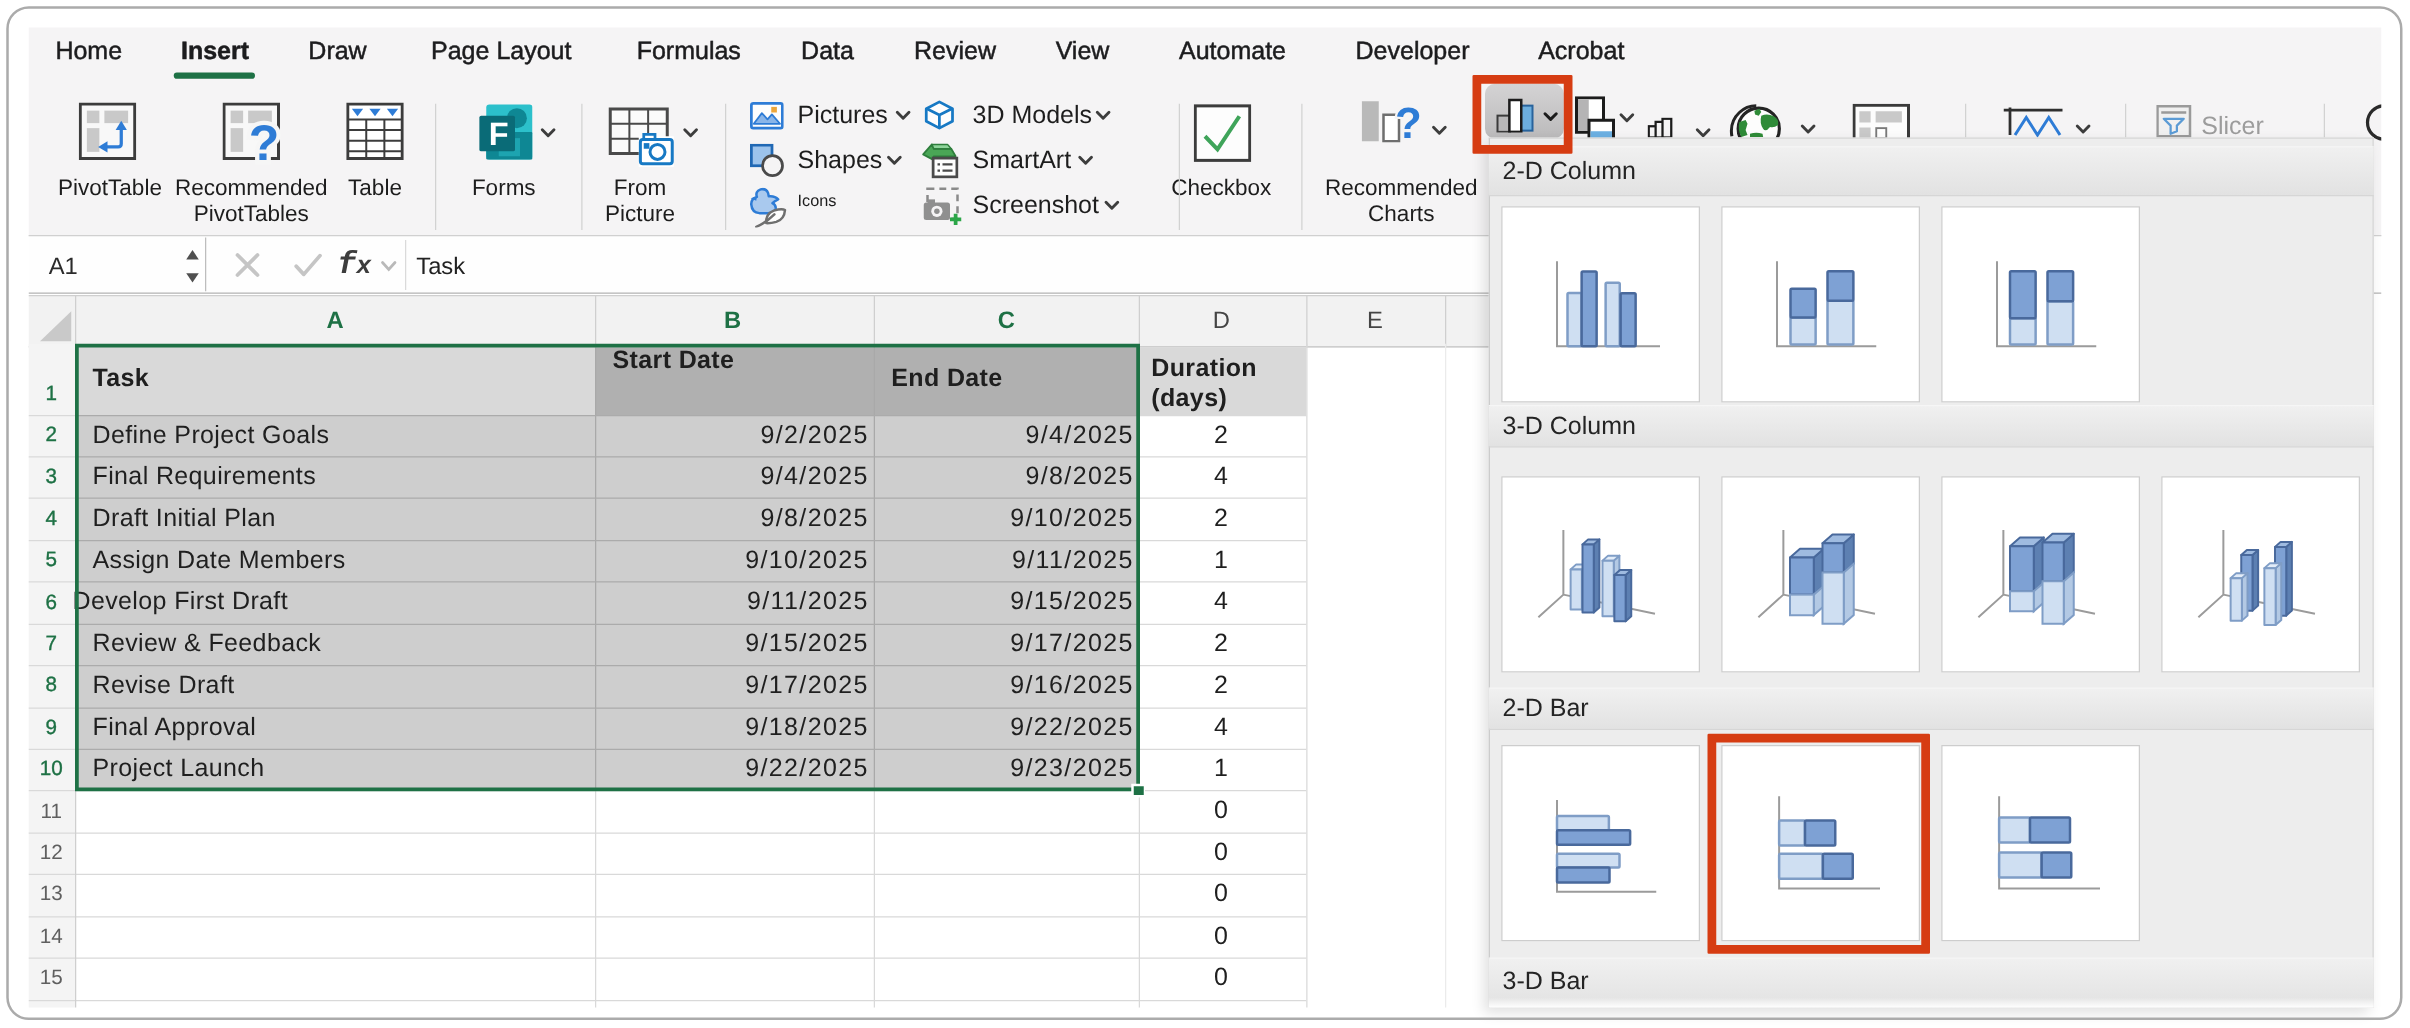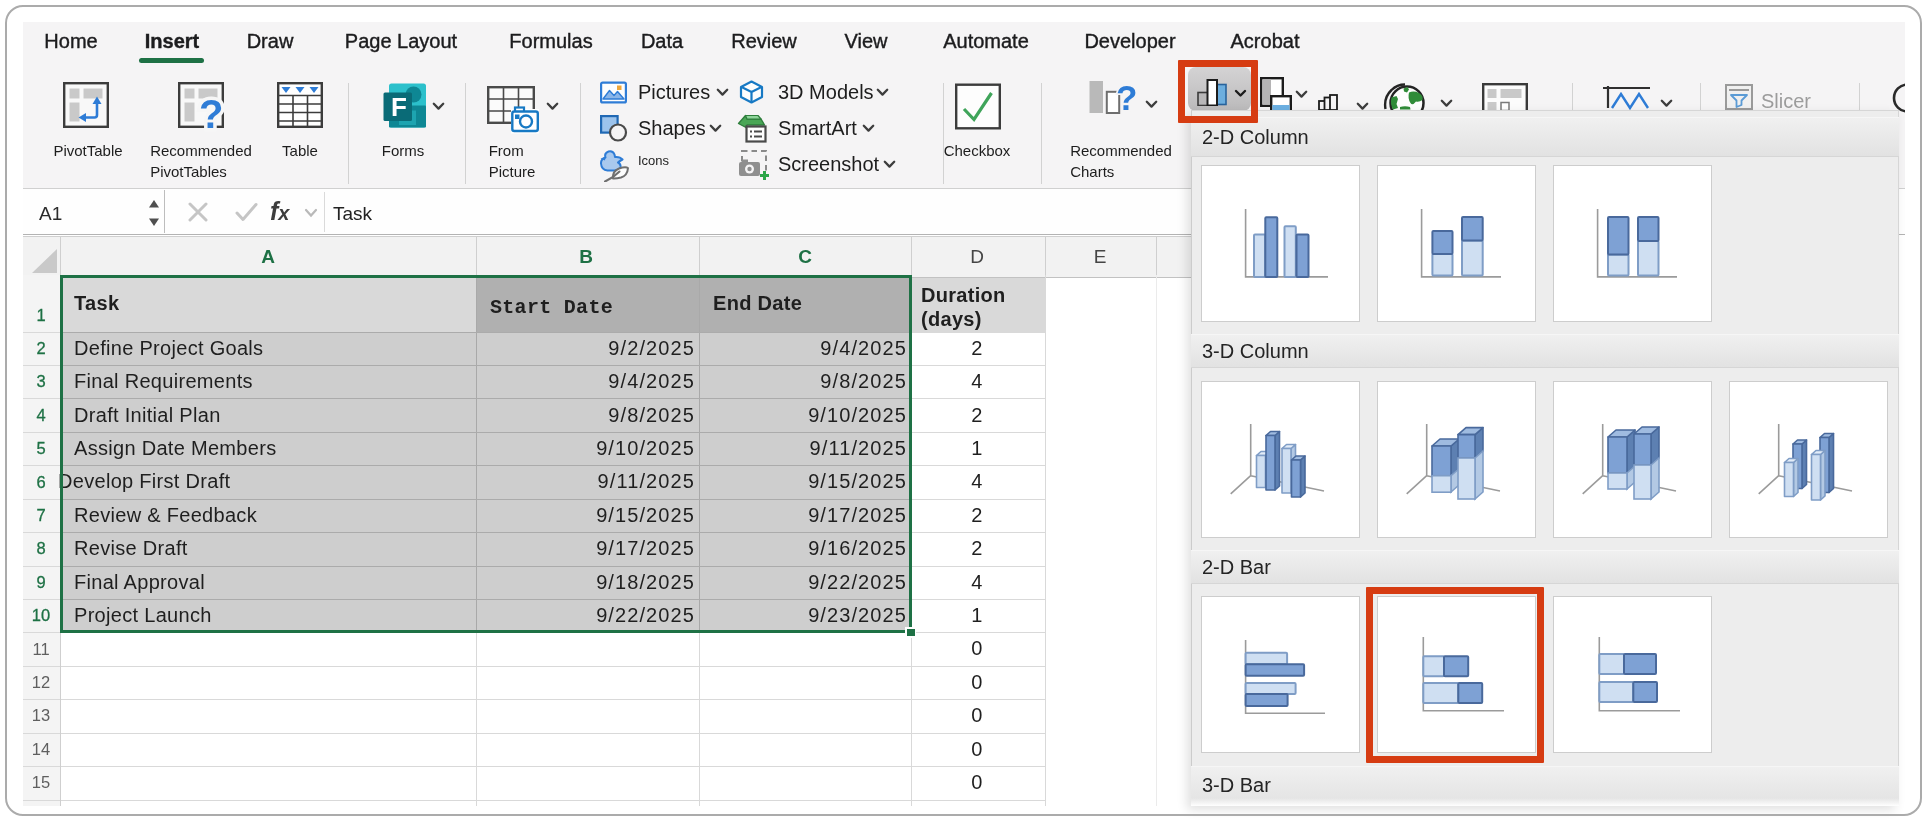--- a/index.html
+++ b/index.html
@@ -1,21 +1,21 @@
 <!DOCTYPE html>
 <html><head><meta charset="utf-8"><style>
 html,body{margin:0;padding:0;}
 body{width:1928px;height:822px;position:relative;background:#fff;font-family:"Liberation Sans",sans-serif;overflow:hidden;}
 .abs{position:absolute;}
 .frame{position:absolute;left:5px;top:5px;width:1917px;height:811px;border:2.5px solid #ababab;border-radius:18px;box-sizing:border-box;z-index:50;pointer-events:none;}
 .ribbon{position:absolute;left:23px;top:22px;width:1882px;height:166px;background:#f5f4f5;border-bottom:1px solid #c9c9c9;z-index:1;}
 .tab{position:absolute;top:30px;font-size:20px;color:#1c1c1e;transform:translateX(-50%);white-space:nowrap;z-index:2;-webkit-text-stroke:0.4px #1c1c1e;}
 .tab.b{font-weight:bold;}
 .uline{position:absolute;left:139px;top:58px;width:65px;height:5px;background:#1e7145;border-radius:2.5px;z-index:2;}
-.lbl{position:absolute;font-size:15px;color:#1d1d1d;transform:translateX(-50%);white-space:nowrap;line-height:21px;z-index:2;}
+.lbl{position:absolute;font-size:18px;color:#1d1d1d;transform:translateX(-50%);white-space:nowrap;text-align:center;line-height:21px;z-index:2;}
 .sep{position:absolute;width:1px;background:#d2d2d2;z-index:2;}
 .fbar{position:absolute;left:23px;top:188px;width:1882px;height:47px;background:#fefefe;border-top:1px solid #d0d0d0;border-bottom:1.5px solid #b3b3b3;box-sizing:border-box;z-index:1;}
 .panel{position:absolute;left:1191px;top:110px;width:708px;height:696px;background:#ededed;z-index:10;box-shadow:-4px 4px 10px rgba(0,0,0,0.12);border-left:1px solid #cccccc;border-top:1px solid #d6d6d6;border-right:1px solid #d6d6d6;box-sizing:border-box;}
 .band{position:absolute;left:1191px;width:708px;height:40px;background:linear-gradient(#f0f0f0,#e2e2e2);border-top:1px solid #f6f6f6;border-bottom:1px solid #d6d6d6;box-sizing:border-box;z-index:11;}
 .band span{position:absolute;left:11px;top:8px;font-size:20px;color:#242424;}
 .tile{position:absolute;width:159px;height:157px;background:#fff;border:1px solid #cdcdcd;box-sizing:border-box;z-index:11;}
 .redbox{position:absolute;border:6.5px solid #d63c12;box-sizing:border-box;z-index:20;border-radius:1px;}
 .cell{position:absolute;font-size:20px;color:#1f1f1f;white-space:nowrap;letter-spacing:0.3px;}
 .date{letter-spacing:1.1px;}
 .num{position:absolute;font-size:16.5px;transform:translateX(-50%);}
@@ -230,21 +230,21 @@
     <path d="M6 1 L11 8.5 H1 Z" fill="#4f4f4f"></path>
     <path d="M6 27 L11 19.5 H1 Z" fill="#4f4f4f"></path>
   </svg>
 <div class="sep" style="left:164px;top:190px;height:43px;background:#bdbdbd;z-index:2;"></div>
 <svg class="abs" style="left:188px;top:202px;z-index:2" width="20" height="20">
     <path d="M2 2 L18 18 M18 2 L2 18" stroke="#c5c5c5" stroke-width="3" stroke-linecap="round"></path>
   </svg>
 <svg class="abs" style="left:235px;top:202px;z-index:2" width="23" height="20">
     <path d="M2 11 L8 17.5 L21 2.5" stroke="#c5c5c5" stroke-width="3" fill="none" stroke-linecap="round" stroke-linejoin="round"></path>
   </svg>
-<div class="abs" style="left:270px;top:197px;font-family:Liberation Sans, sans-serif;font-style:italic;font-weight:bold;font-size:25px;color:#3d3d3d;z-index:2;">f<span style="font-size:20px;">x</span></div>
+<div class="abs" style="left:270px;top:197px;font-family:Liberation Mono, monospace;font-style:italic;font-weight:bold;font-size:25px;color:#3d3d3d;z-index:2;">f<span style="font-size:20px;">x</span></div>
 <svg class="abs" style="left:304px;top:208px;z-index:2" width="14" height="10">
     <path d="M2 2 L7 7.5 L12 2" stroke="#b9b9b9" stroke-width="2.2" fill="none" stroke-linecap="round"></path>
   </svg>
 <div class="sep" style="left:324px;top:192px;height:40px;background:#dadada;z-index:2;"></div>
 <div class="cell" style="left:333px;top:203px;color:#222;z-index:2;font-size:19px;letter-spacing:0;">Task</div>
 
 <div id="gridarea">
 <div class="abs" style="left:23px;top:236px;width:1168px;height:41.5px;background:#f2f2f2;border-top:1px solid #cfcfcf;box-sizing:border-box;"></div>
 <div class="abs" style="left:23px;top:276.5px;width:1168px;height:1.2px;background:#c2c2c2;"></div>
 <svg class="abs" style="left:23px;top:238px;" width="37" height="38">
@@ -322,21 +322,21 @@
 <div class="num" style="left:41px;top:639.6px;color:#5f5f5f;">11</div>
 <div class="abs" style="left:23px;top:699.2px;width:37px;height:1px;background:#d9d9d9;"></div>
 <div class="num" style="left:41px;top:673.0px;color:#5f5f5f;">12</div>
 <div class="abs" style="left:23px;top:732.6px;width:37px;height:1px;background:#d9d9d9;"></div>
 <div class="num" style="left:41px;top:706.4px;color:#5f5f5f;">13</div>
 <div class="abs" style="left:23px;top:766.1px;width:37px;height:1px;background:#d9d9d9;"></div>
 <div class="num" style="left:41px;top:739.8px;color:#5f5f5f;">14</div>
 <div class="abs" style="left:23px;top:799.5px;width:37px;height:1px;background:#d9d9d9;"></div>
 <div class="num" style="left:41px;top:773.3px;color:#5f5f5f;">15</div>
 <div class="cell" style="left:74px;top:292px;font-weight:bold;">Task</div>
-<div class="cell" style="left:490px;top:296px;font-weight:bold;font-family:Liberation Mono, monospace;">Start Date</div>
+<div class="cell" style="left:490px;top:277px;font-weight:bold;">Start Date</div>
 <div class="cell" style="left:713px;top:292px;font-weight:bold;">End Date</div>
 <div class="cell" style="left:921px;top:283px;font-weight:bold;line-height:24px;">Duration<br>(days)</div>
 <div class="cell" style="left:74px;top:336.6px;">Define Project Goals</div>
 <div class="cell date" style="right:1233px;top:336.6px;">9/2/2025</div>
 <div class="cell date" style="right:1021px;top:336.6px;">9/4/2025</div>
 <div class="cell" style="left:977px;top:336.6px;transform:translateX(-50%);">2</div>
 <div class="cell" style="left:74px;top:370.0px;">Final Requirements</div>
 <div class="cell date" style="right:1233px;top:370.0px;">9/4/2025</div>
 <div class="cell date" style="right:1021px;top:370.0px;">9/8/2025</div>
 <div class="cell" style="left:977px;top:370.0px;transform:translateX(-50%);">4</div>
@@ -375,21 +375,21 @@
 <div class="cell" style="left:977px;top:771.1px;transform:translateX(-50%);">0</div>
 <div class="abs" style="left:60px;top:274.5px;width:852px;height:358px;border:3px solid #1e7145;box-sizing:border-box;"></div>
 <div class="abs" style="left:905px;top:626.5px;width:11px;height:11px;background:#fff;"></div>
 <div class="abs" style="left:907px;top:628.5px;width:7.5px;height:7.5px;background:#1e7145;"></div>
 </div>
 
 <div class="panel"></div>
 <div class="band" style="top:117px;">
     <span>2-D Column</span>
   </div>
-<div class="band" style="top:334px;height:34px;text-decoration:underline;">
+<div class="band" style="top:324px;height:34px;text-decoration:underline;">
     <span style="top:5px;">3-D Column</span>
   </div>
 <div class="band" style="top:550px;height:34px;">
     <span style="top:5px;">2-D Bar</span>
   </div>
 <div class="band" style="top:766px;height:40px;border-bottom:none;">
     <span style="top:7px;">3-D Bar</span>
   </div>
 <div class="tile" style="left:1201px;top:165px;">
 <svg width="157" height="155" viewBox="0 0 157 155" style="display:block">

